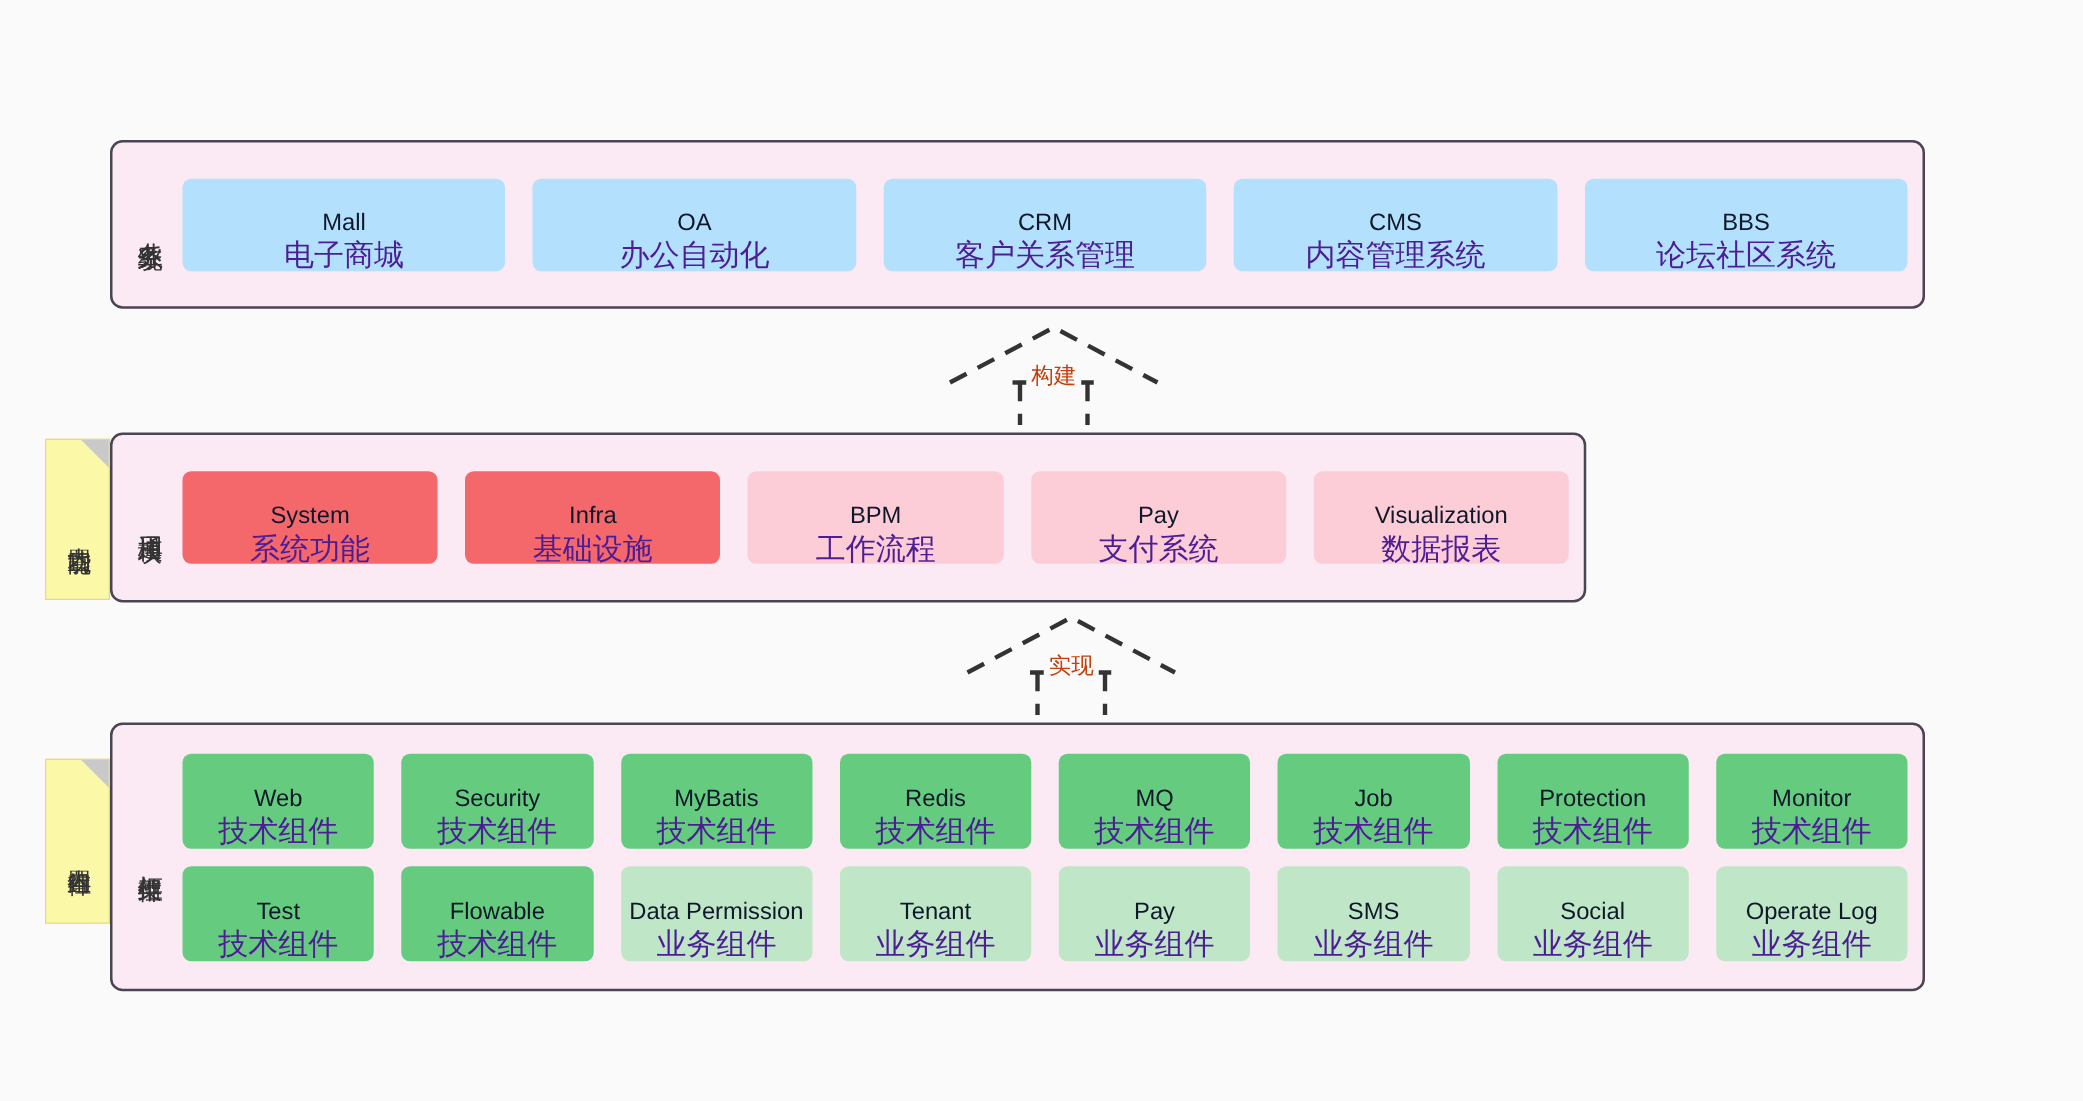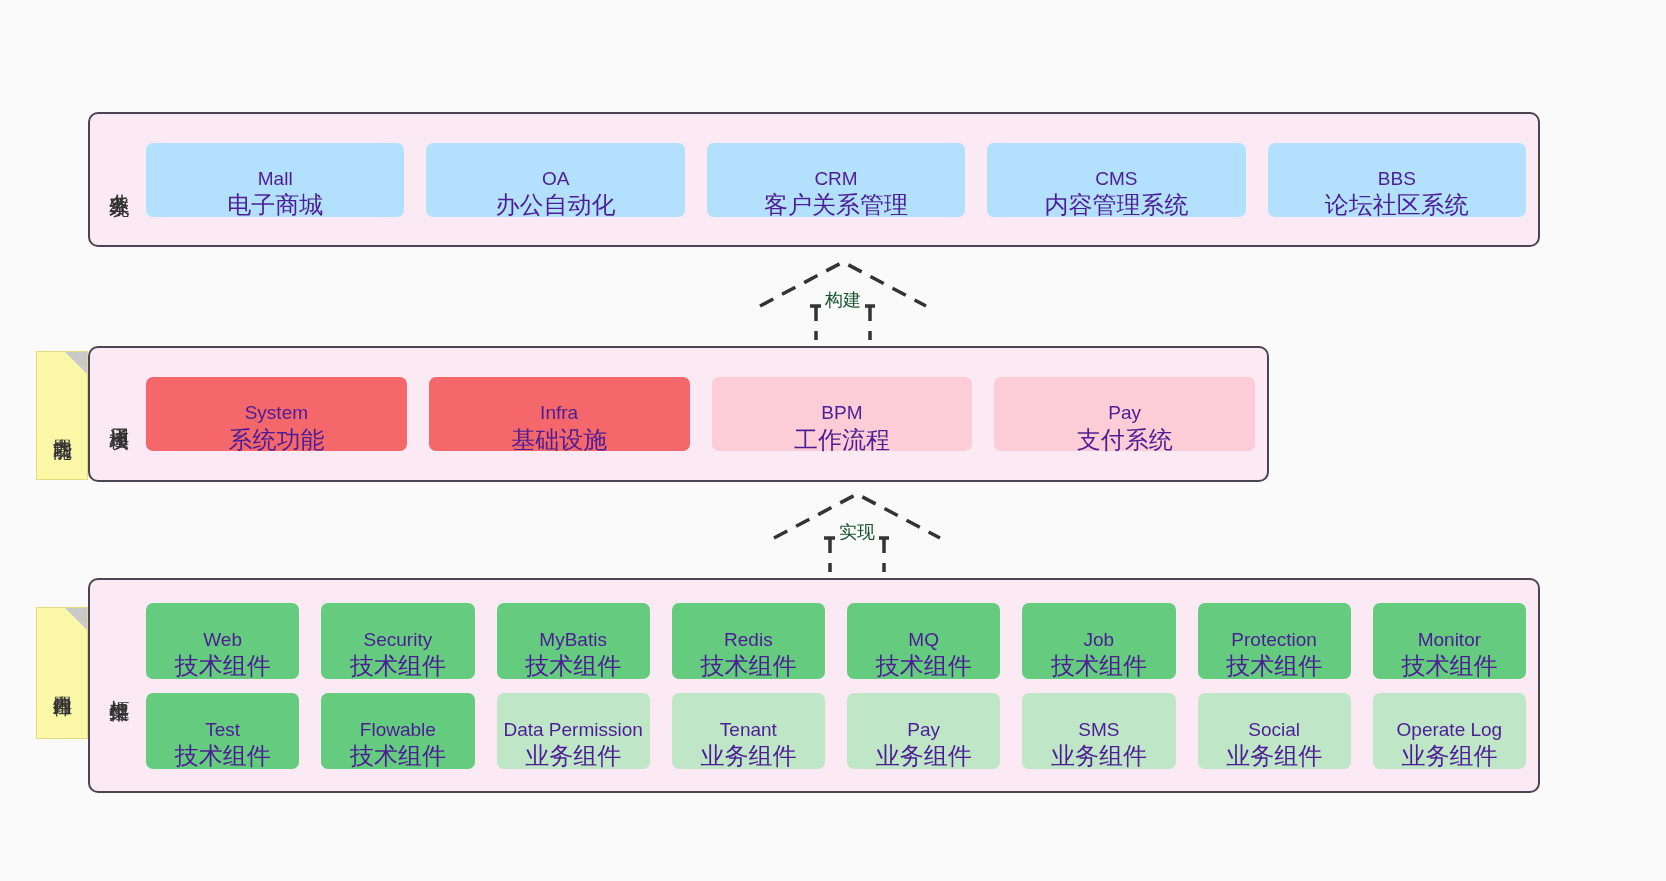--- a/index.html
+++ b/index.html
@@ -72,21 +72,21 @@
     border-radius: 7px;
     display: flex;
     flex-direction: column;
     align-items: center;
     justify-content: center;
     text-align: center;
     line-height: 1.25;
     padding: 6px 4px;
     min-width: 0;
   }
-  .card .t1 { font-size: 19px; color: #4c1d95; margin-top: 28px; }
+  .card .t1 { font-size: 19px; color: #0f172a; margin-top: 28px; }
   .card .t2 { font-size: 24px; color: #4c1d95; }
 
   .c-blue       { background: #b3e0fc; }
   .c-red        { background: #f4676b; }
   .c-pink       { background: #fccdd6; }
   .c-green      { background: #64cb7f; }
   .c-lightgreen { background: #bfe6c6; }
 
   
   #layer-business  { left: 88px;  top: 112px; width: 1452px; height: 135px; }
@@ -128,21 +128,21 @@
 
   
   .connector { position: absolute; }
   .connector svg { display: block; overflow: visible; }
   .connector .conn-label {
     position: absolute;
     left: 50%;
     transform: translateX(-50%);
     top: 30px;
     font-size: 18px;
-    color: #14532d;
+    color: #c2410c;
     background: #fafafa;
     padding: 0 4px;
     white-space: nowrap;
     user-select: none;
   }
   #connector-build  { left: 758px; top: 258px; width: 170px; height: 82px; }
   #connector-impl   { left: 772px; top: 490px; width: 170px; height: 82px; }
 </style>
 </head>
 <body>
@@ -204,20 +204,24 @@
           <span class="t2">基础设施</span>
         </div>
         <div class="card c-pink">
           <span class="t1">BPM</span>
           <span class="t2">工作流程</span>
         </div>
         <div class="card c-pink">
           <span class="t1">Pay</span>
           <span class="t2">支付系统</span>
         </div>
+        <div class="card c-pink">
+          <span class="t1">Visualization</span>
+          <span class="t2">数据报表</span>
+        </div>
       </div>
     </div>
   </div>
 
   <div class="connector" id="connector-impl">
     <svg width="170" height="82" viewBox="0 0 170 82">
       <path d="M 2 48 L 85 4 L 168 48" fill="none" stroke="#333333" stroke-width="3.5" stroke-dasharray="15 10" stroke-linecap="butt"></path>
       <path d="M 52 48 L 118 48" fill="none" stroke="#333333" stroke-width="3.5" stroke-dasharray="15 10"></path>
       <path d="M 58 48 L 58 82 M 112 48 L 112 82" fill="none" stroke="#333333" stroke-width="3.5" stroke-dasharray="15 10"></path>
     </svg>

